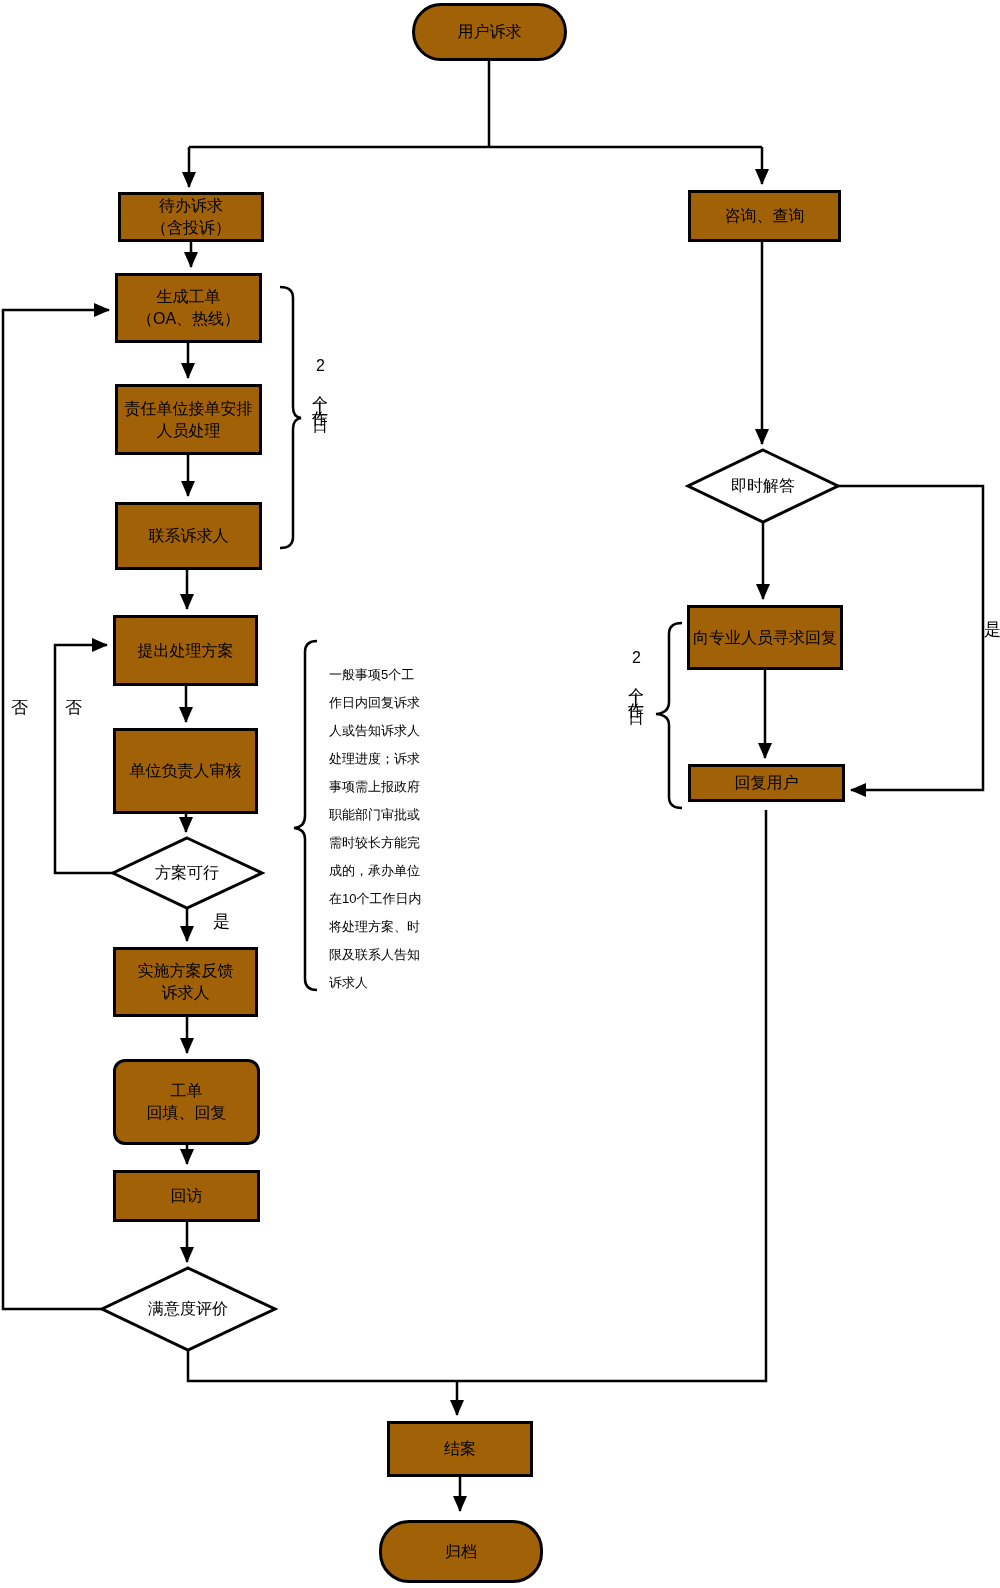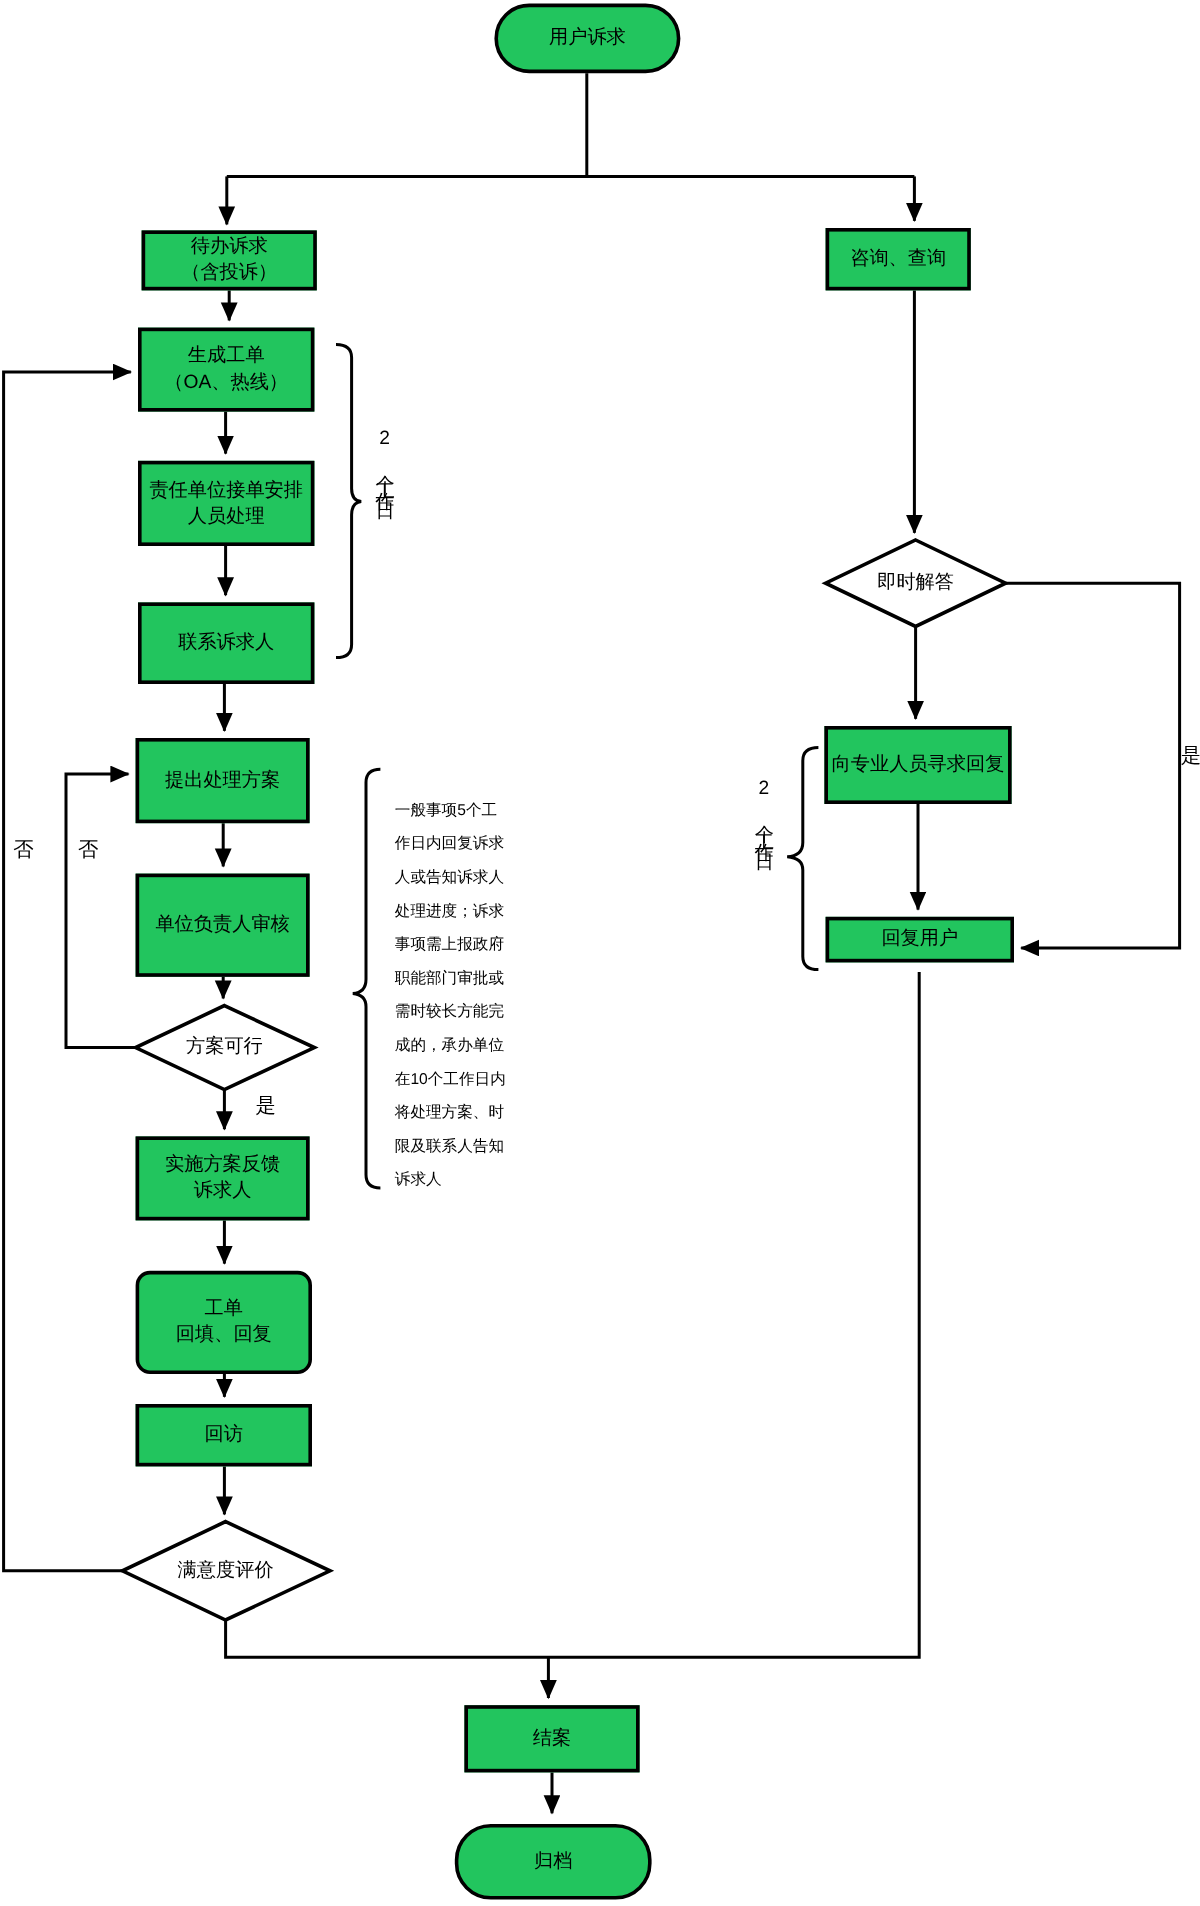--- a/index.html
+++ b/index.html
@@ -1,19 +1,19 @@
 <!DOCTYPE html>
 <html><head>
 <meta charset="utf-8">
 <style>
   html,body{margin:0;padding:0;background:#ffffff;}
   #canvas{position:relative;width:1000px;height:1588px;background:#ffffff;overflow:hidden;
           font-family:"Liberation Sans",sans-serif;color:#000;}
   svg.layer{position:absolute;left:0;top:0;}
-  .box{position:absolute;box-sizing:border-box;border:3px solid #000;background:#22c55e;
+  .box{position:absolute;box-sizing:border-box;border:3px solid #000;background:#a16207;
        display:flex;align-items:center;justify-content:center;text-align:center;
        white-space:pre-line;font-size:16px;line-height:22px;}
   .rounded{border-radius:30px;}
   .dlabel{position:absolute;text-align:center;font-size:16px;line-height:18px;white-space:pre-line;}
   .slabel{position:absolute;font-size:17px;line-height:18px;}
   .vtext{position:absolute;writing-mode:vertical-lr;text-orientation:upright;
          font-size:16px;letter-spacing:8px;}
   .note{position:absolute;font-size:13px;line-height:28px;white-space:pre-line;text-align:left;}
 </style>
 </head>
@@ -84,21 +84,21 @@
   <div class="box" style="left:113px;top:947px;width:145px;height:70px;">实施方案反馈
 诉求人</div>
 
   <div class="box" style="left:113px;top:1059px;width:147px;height:86px;border-radius:12px;">工单
 回填、回复</div>
 
   <div class="box" style="left:113px;top:1170px;width:147px;height:52px;">回访</div>
 
   <div class="dlabel" style="left:103px;top:1300px;width:170px;">满意度评价</div>
 
-  <div class="box" style="left:688px;top:190px;width:121px;height:52px;">咨询、查询</div>
+  <div class="box" style="left:688px;top:190px;width:153px;height:52px;">咨询、查询</div>
 
   <div class="dlabel" style="left:703px;top:477px;width:120px;">即时解答</div>
 
   <div class="box" style="left:687px;top:605px;width:156px;height:65px;">向专业人员寻求回复</div>
 
   <div class="box" style="left:688px;top:764px;width:157px;height:38px;">回复用户</div>
 
   <div class="box" style="left:387px;top:1421px;width:146px;height:56px;">结案</div>
 
   <div class="box rounded" style="left:379px;top:1520px;width:164px;height:63px;">归档</div>

